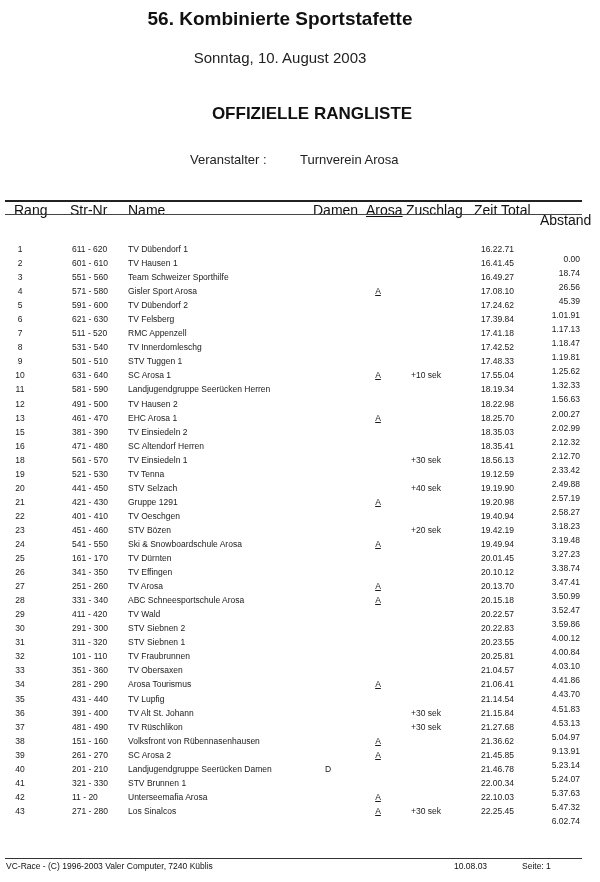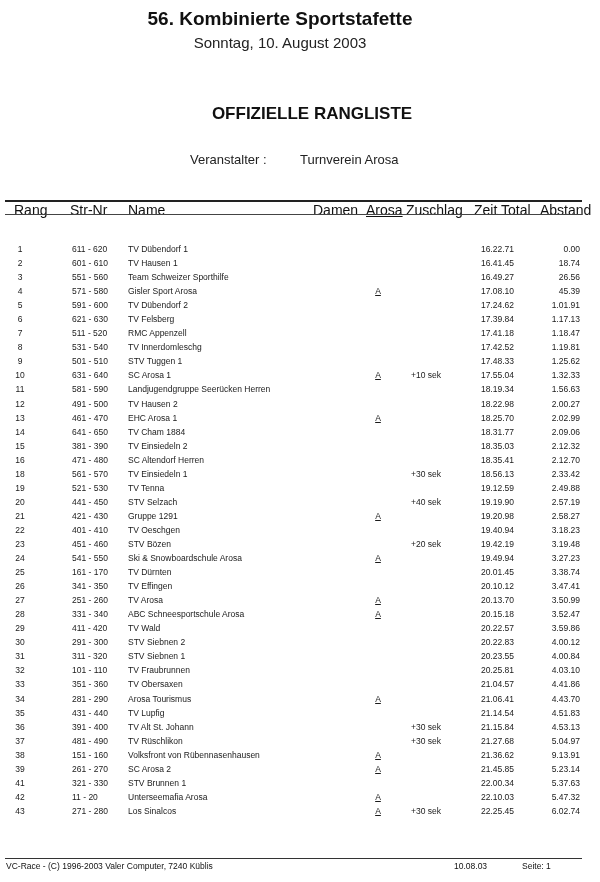--- a/index.html
+++ b/index.html
@@ -1,37 +1,37 @@
 <!DOCTYPE html>
 <html><head>
 <meta charset="utf-8">
 <style>
   html, body { margin: 0; padding: 0; background: #ffffff; }
   body { width: 600px; height: 882px; position: relative; overflow: hidden;
          font-family: "Liberation Sans", sans-serif; color: #111; }
   .title { position: absolute; top: 8px; left: 0; width: 560px; text-align: center;
            font-size: 19px; font-weight: bold; color: #111; }
-  .subtitle { position: absolute; top: 34px; left: 0; width: 560px; text-align: center;
+  .subtitle { position: absolute; top: 49px; left: 0; width: 560px; text-align: center;
               font-size: 15px; color: #222; }
   .heading { position: absolute; top: 104px; left: 0; width: 580px; text-align: center;
              font-size: 17px; font-weight: bold; color: #111; padding-left: 22px; }
   .organizer { position: absolute; top: 152px; left: 190px; font-size: 13px; color: #222; }
   .organizer .lbl { display: inline-block; width: 110px; }
   .hdr-rule-top { position: absolute; top: 200px; left: 5px; width: 577px; height: 2px; background: #222; }
   .hdr-rule-bot { position: absolute; top: 214px; left: 5px; width: 577px; height: 1px; background: #444; }
   .hdr { position: absolute; top: 202px; left: 0; width: 600px; height: 12px; font-size: 14px; color: #111; }
   .col { position: absolute; white-space: nowrap; }
   .c-rang { left: 14px; }
   .c-str { left: 72px; width: 40px; text-align: left; }
   .c-name { left: 128px; }
   .c-damen { left: 313px; width: 30px; text-align: center; }
   .c-arosa { left: 366px; width: 24px; text-align: center; text-decoration: underline; }
   .c-zus { left: 406px; width: 40px; text-align: center; }
   .c-zeit { left: 474px; width: 40px; text-align: right; }
-  .c-abst { left: 540px; width: 40px; text-align: right; }
+  .c-abst { left: 540px; width: 40px; text-align: right; margin-top: 10px; }
   .hdr .c-rang { left: 14px; }
   .hdr .c-str { left: 70px; }
   .hdr .c-zeit { left: 474px; width: 42px; text-align: right; }
   .hdr .c-abst { left: 540px; width: 42px; text-align: right; }
   .rows { position: absolute; top: 244px; left: 0; width: 600px; }
   .row { position: relative; height: 14.05px; font-size: 8.5px; color: #1a1a1a; }
   .row .c-rang { left: 12px; width: 16px; text-align: center; }
   .foot-rule { position: absolute; top: 858px; left: 5px; width: 577px; height: 1px; background: #333; }
   .footer { position: absolute; top: 861px; left: 0; width: 600px; font-size: 8.5px; color: #111; }
   .footer .f-left { position: absolute; left: 6px; }
@@ -186,30 +186,20 @@
       <span class="col c-rang">13</span>
       <span class="col c-str">461 - 470</span>
       <span class="col c-name">EHC Arosa 1</span>
       <span class="col c-damen"></span>
       <span class="col c-arosa">A</span>
       <span class="col c-zus"></span>
       <span class="col c-zeit">18.25.70</span>
       <span class="col c-abst">2.02.99</span>
     </div>
     <div class="row">
-      <span class="col c-rang">14</span>
-      <span class="col c-str">641 - 650</span>
-      <span class="col c-name">TV Cham 1884</span>
-      <span class="col c-damen"></span>
-      <span class="col c-arosa"></span>
-      <span class="col c-zus"></span>
-      <span class="col c-zeit">18.31.77</span>
-      <span class="col c-abst">2.09.06</span>
-    </div>
-    <div class="row">
       <span class="col c-rang">15</span>
       <span class="col c-str">381 - 390</span>
       <span class="col c-name">TV Einsiedeln 2</span>
       <span class="col c-damen"></span>
       <span class="col c-arosa"></span>
       <span class="col c-zus"></span>
       <span class="col c-zeit">18.35.03</span>
       <span class="col c-abst">2.12.32</span>
     </div>
     <div class="row">
@@ -434,20 +424,30 @@
     </div>
     <div class="row">
       <span class="col c-rang">39</span>
       <span class="col c-str">261 - 270</span>
       <span class="col c-name">SC Arosa 2</span>
       <span class="col c-damen"></span>
       <span class="col c-arosa">A</span>
       <span class="col c-zus"></span>
       <span class="col c-zeit">21.45.85</span>
       <span class="col c-abst">5.23.14</span>
+    </div>
+    <div class="row">
+      <span class="col c-rang">40</span>
+      <span class="col c-str">201 - 210</span>
+      <span class="col c-name">Landjugendgruppe Seerücken Damen</span>
+      <span class="col c-damen">D</span>
+      <span class="col c-arosa"></span>
+      <span class="col c-zus"></span>
+      <span class="col c-zeit">21.46.78</span>
+      <span class="col c-abst">5.24.07</span>
     </div>
     <div class="row">
       <span class="col c-rang">41</span>
       <span class="col c-str">321 - 330</span>
       <span class="col c-name">STV Brunnen 1</span>
       <span class="col c-damen"></span>
       <span class="col c-arosa"></span>
       <span class="col c-zus"></span>
       <span class="col c-zeit">22.00.34</span>
       <span class="col c-abst">5.37.63</span>

